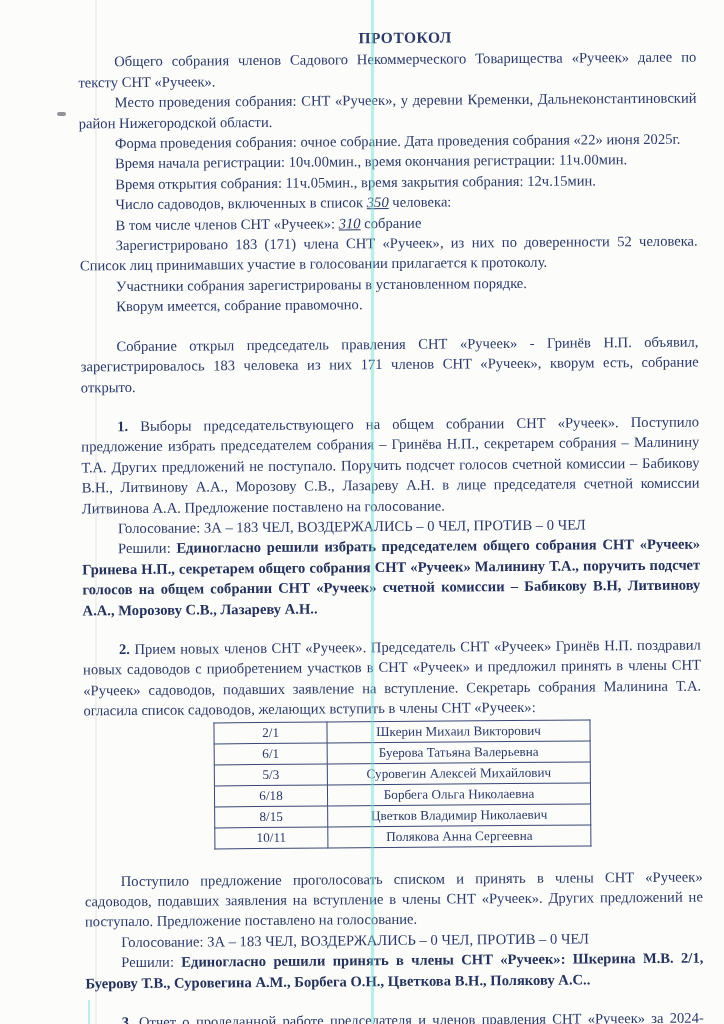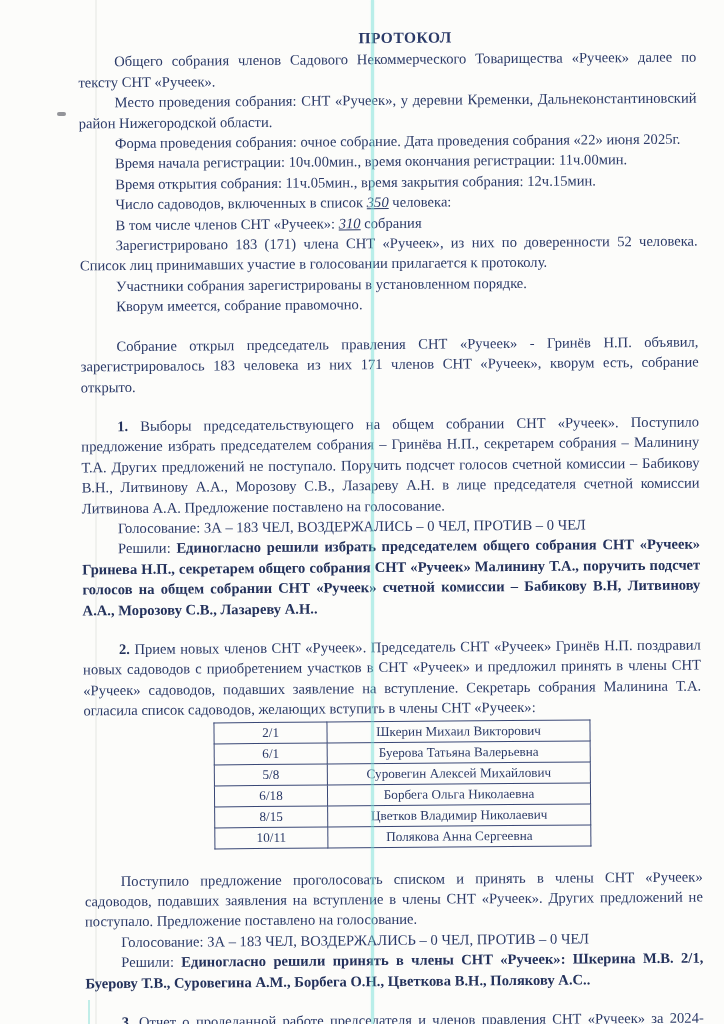--- a/index.html
+++ b/index.html
@@ -79,21 +79,21 @@
   <div class="scan-line-gray"></div>
   <div class="scan-speck"></div>
   <div class="content">
       <div class="title">ПРОТОКОЛ</div>
       <p class="doc-p"><span>Общего собрания членов Садового Некоммерческого Товарищества «Ручеек» далее по тексту СНТ «Ручеек».</span></p>
       <p class="doc-p"><span>Место проведения собрания: СНТ «Ручеек», у деревни Кременки, Дальнеконстантиновский район Нижегородской области.</span></p>
       <p class="doc-p"><span>Форма проведения собрания: очное собрание. Дата проведения собрания «22» июня 2025г.</span></p>
       <p class="doc-p"><span>Время начала регистрации: 10ч.00мин., время окончания регистрации: 11ч.00мин.</span></p>
       <p class="doc-p"><span>Время открытия собрания: 11ч.05мин., время закрытия собрания: 12ч.15мин.</span></p>
       <p class="doc-p"><span>Число садоводов, включенных в список </span><span class="u">350</span><span> человека:</span></p>
-      <p class="doc-p"><span>В том числе членов СНТ «Ручеек»: </span><span class="u">310</span><span> собрания</span></p>
+      <p class="doc-p"><span>В том числе членов СНТ «Ручеек»: </span><span class="u">310</span><span> собрание</span></p>
       <p class="doc-p"><span>Зарегистрировано 183 (171) члена СНТ «Ручеек», из них по доверенности 52 человека. Список лиц принимавших участие в голосовании прилагается к протоколу.</span></p>
       <p class="doc-p"><span>Участники собрания зарегистрированы в установленном порядке.</span></p>
       <p class="doc-p"><span>Кворум имеется, собрание правомочно.</span></p>
       <div class="gap"></div>
       <p class="doc-p"><span>Собрание открыл председатель правления СНТ «Ручеек» - Гринёв Н.П. объявил, зарегистрировалось 183 человека из них 171 членов СНТ «Ручеек», кворум есть, собрание открыто.</span></p>
       <div class="gap"></div>
       <p class="doc-p"><span class="b">1.</span><span> Выборы председательствующего на общем собрании СНТ «Ручеек». Поступило предложение избрать председателем собрания – Гринёва Н.П., секретарем собрания – Малинину Т.А. Других предложений не поступало. Поручить подсчет голосов счетной комиссии – Бабикову В.Н., Литвинову А.А., Морозову С.В., Лазареву А.Н. в лице председателя счетной комиссии Литвинова А.А. Предложение поставлено на голосование.</span></p>
       <p class="doc-p"><span>Голосование: ЗА – 183 ЧЕЛ, ВОЗДЕРЖАЛИСЬ – 0 ЧЕЛ, ПРОТИВ – 0 ЧЕЛ</span></p>
       <p class="doc-p"><span>Решили: </span><span class="b">Единогласно решили избрать председателем общего собрания СНТ «Ручеек» Гринева Н.П., секретарем общего собрания СНТ «Ручеек» Малинину Т.А., поручить подсчет голосов на общем собрании СНТ «Ручеек» счетной комиссии – Бабикову В.Н, Литвинову А.А., Морозову С.В., Лазареву А.Н..</span></p>
       <div class="gap"></div>
@@ -102,21 +102,21 @@
         <tbody>
           <tr>
             <td class="col-plot">2/1</td>
             <td class="col-name">Шкерин Михаил Викторович</td>
           </tr>
           <tr>
             <td class="col-plot">6/1</td>
             <td class="col-name">Буерова Татьяна Валерьевна</td>
           </tr>
           <tr>
-            <td class="col-plot">5/8</td>
+            <td class="col-plot">5/3</td>
             <td class="col-name">Суровегин Алексей Михайлович</td>
           </tr>
           <tr>
             <td class="col-plot">6/18</td>
             <td class="col-name">Борбега Ольга Николаевна</td>
           </tr>
           <tr>
             <td class="col-plot">8/15</td>
             <td class="col-name">Цветков Владимир Николаевич</td>
           </tr>

